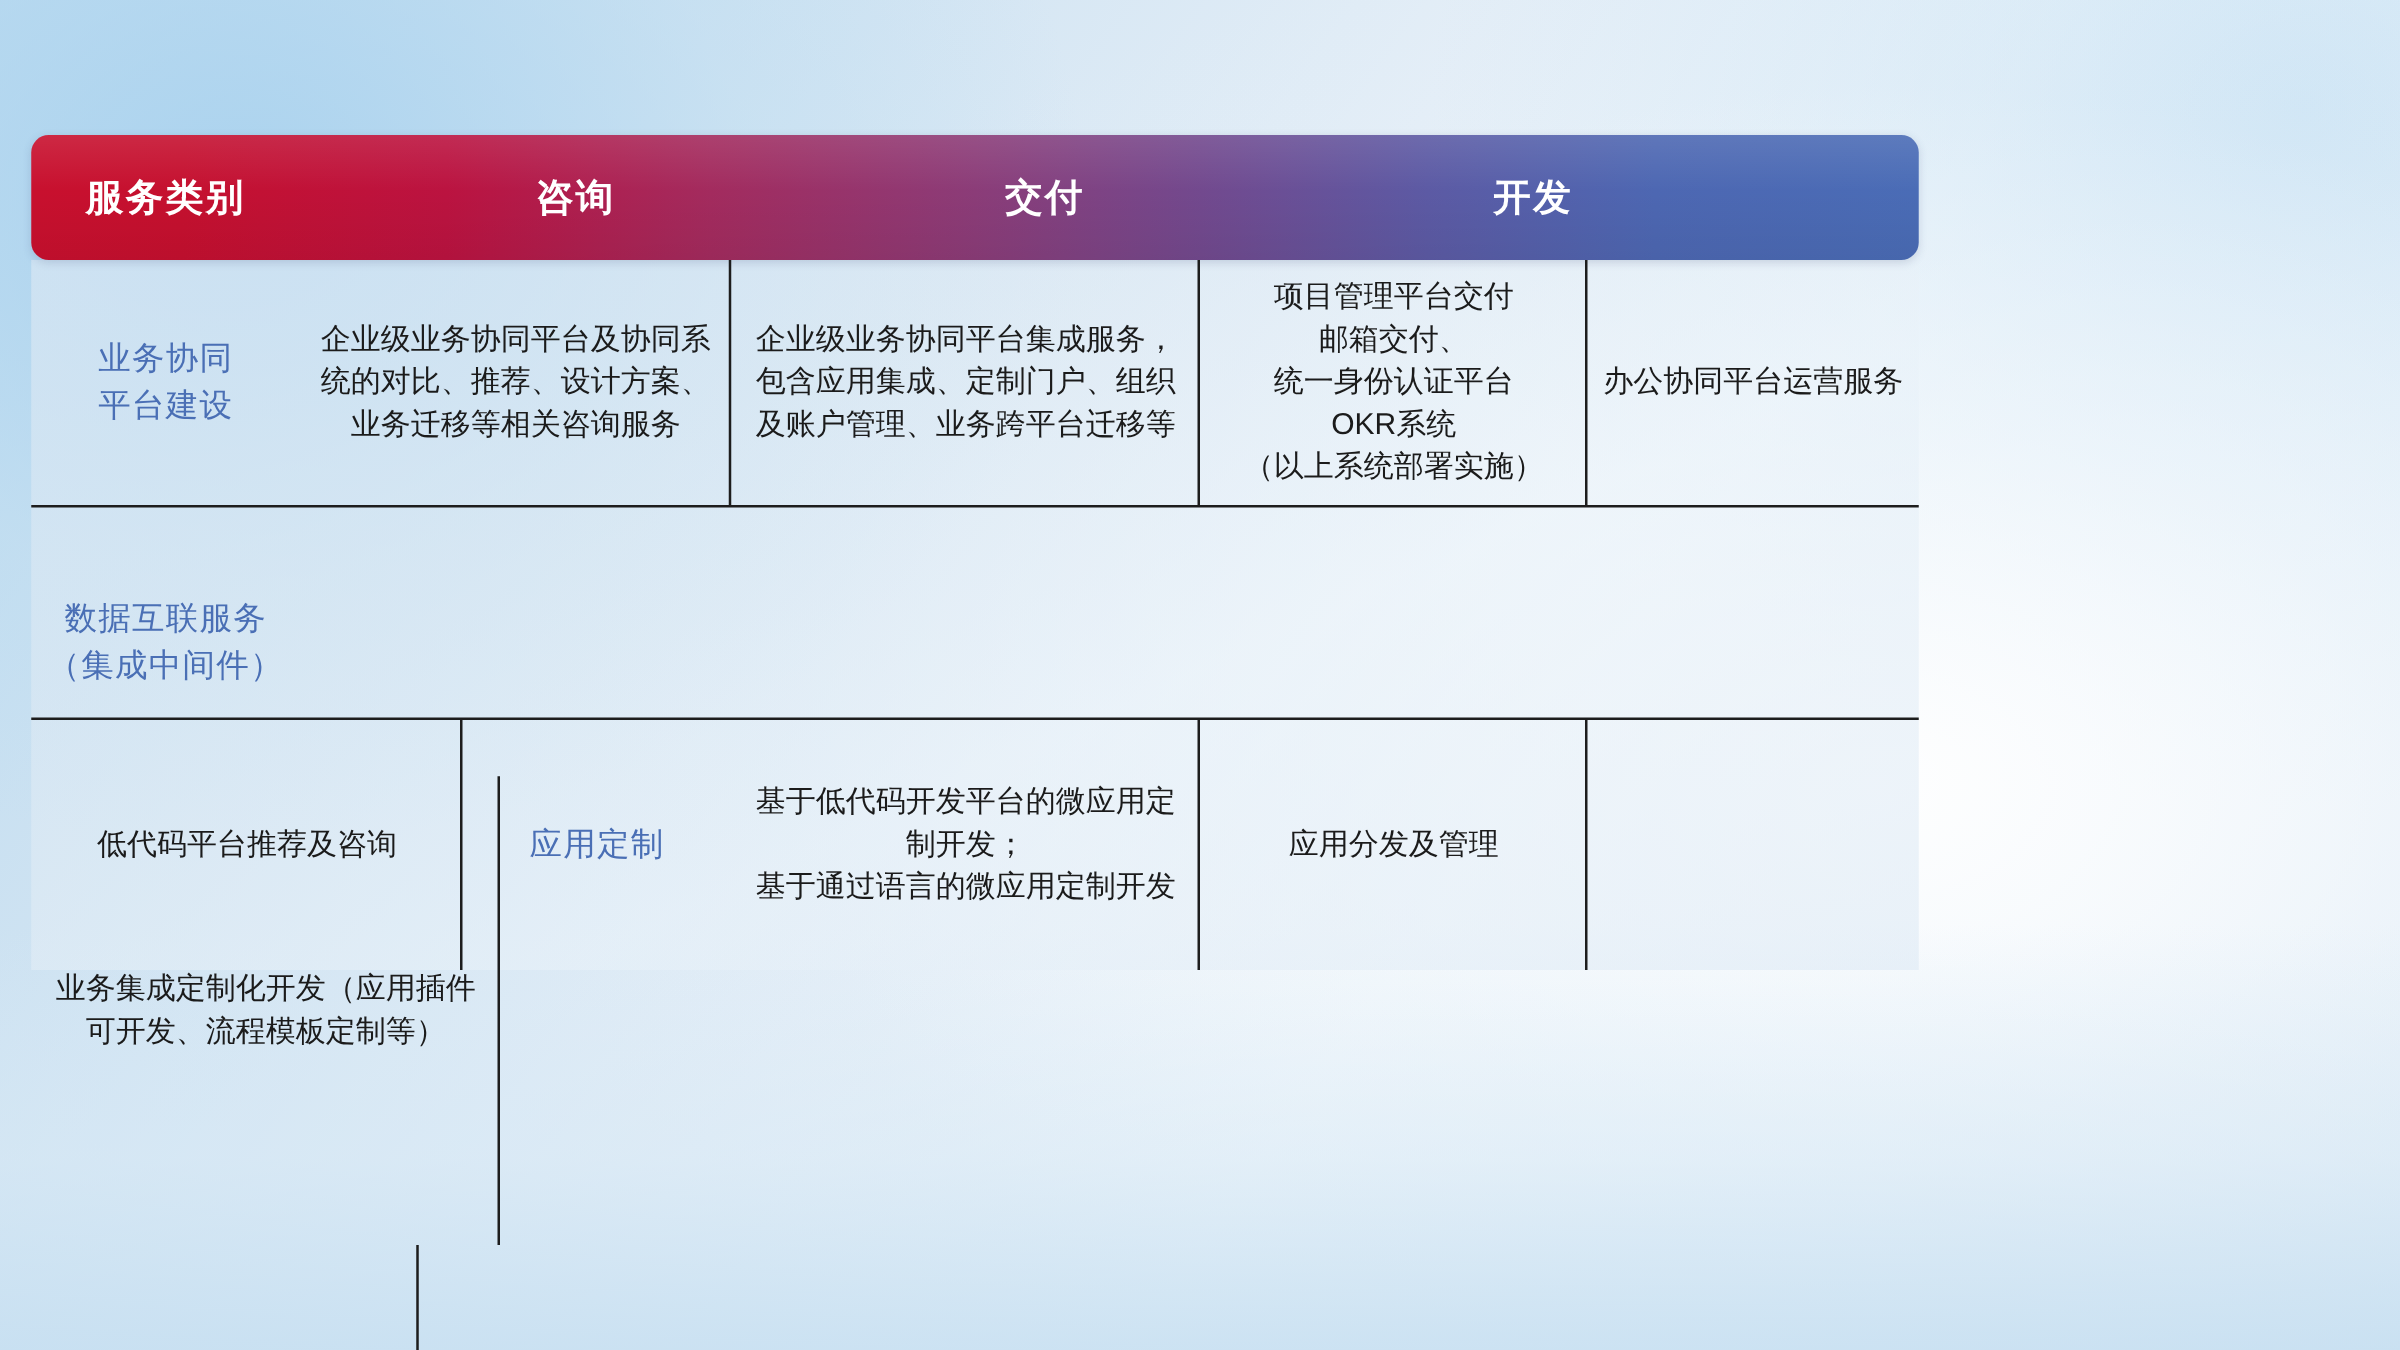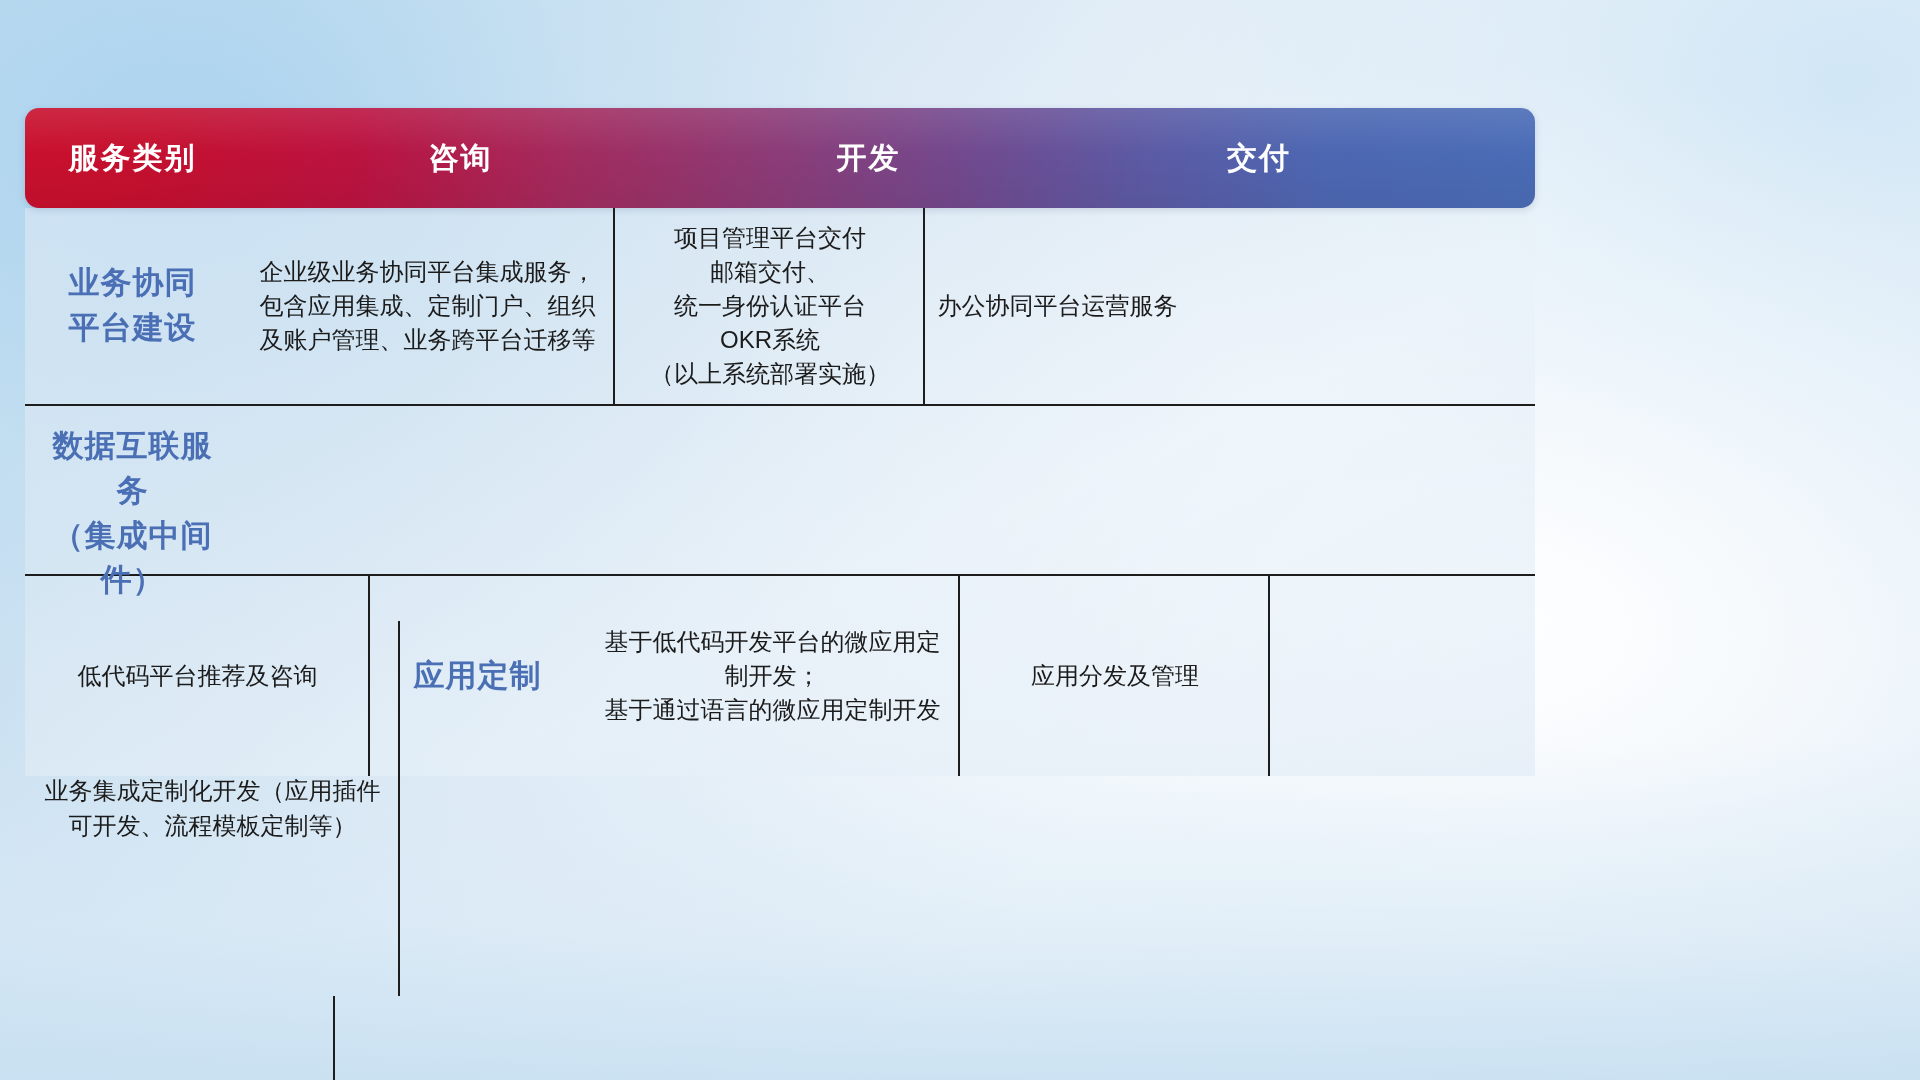--- a/index.html
+++ b/index.html
@@ -94,51 +94,54 @@
   }
   .td.vline::after{
     content:"";
     position:absolute;
     right:0; top:0; bottom:0;
     width:2px;
     background:#1d1d1d;
   }
   .td.label{
     color:#4a6fb5;
-    font-weight:bold;
-    font-size:31px;
+    font-weight:normal;
+    font-size:26px;
     line-height:1.45;
     letter-spacing:1px;
   }
 
   
   .c0{ width:215px; flex:0 0 215px; }
   .c1{ width:345px; flex:0 0 345px; }
   .c2{ width:375px; flex:0 0 375px; }
   .c3{ width:310px; flex:0 0 310px; }
   .c4{ width:265px; flex:0 0 265px; }
 </style>
 </head>
 <body>
 
 <div class="table-wrap">
 
   <div class="thead">
     <div class="th c0">服务类别</div>
     <div class="th c1">咨询</div>
+    <div class="th c3">交付</div>
     <div class="th c2">开发</div>
-    <div class="th c3">交付</div>
     <div class="th c4">运维</div>
   </div>
 
   <div class="tbody">
 
     <div class="tr r1">
       <div class="td label c0">业务协同
 平台建设</div>
+      <div class="td c1 vline">企业级业务协同平台及协同系
+统的对比、推荐、设计方案、
+业务迁移等相关咨询服务</div>
       <div class="td c2 vline">企业级业务协同平台集成服务，
 包含应用集成、定制门户、组织
 及账户管理、业务跨平台迁移等</div>
       <div class="td c3 vline">项目管理平台交付
 邮箱交付、
 统一身份认证平台
 OKR系统
 （以上系统部署实施）</div>
       <div class="td c4">办公协同平台运营服务</div>
     </div>

